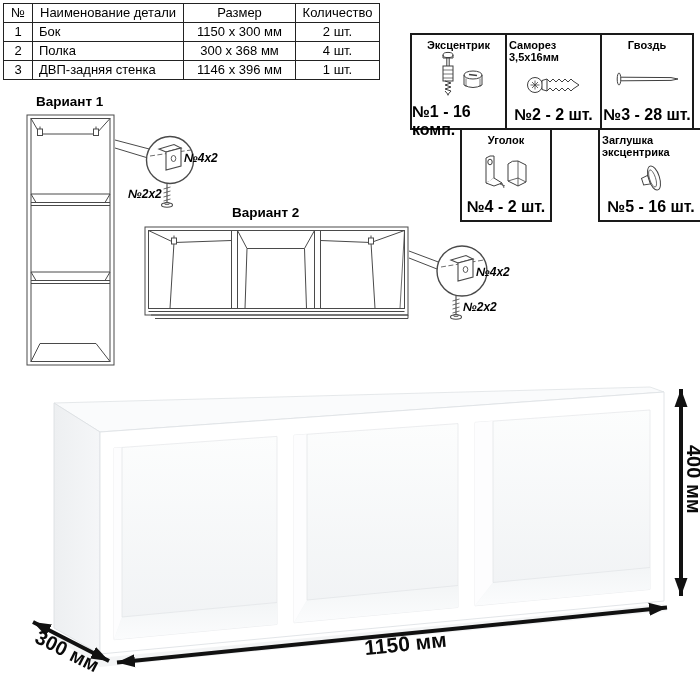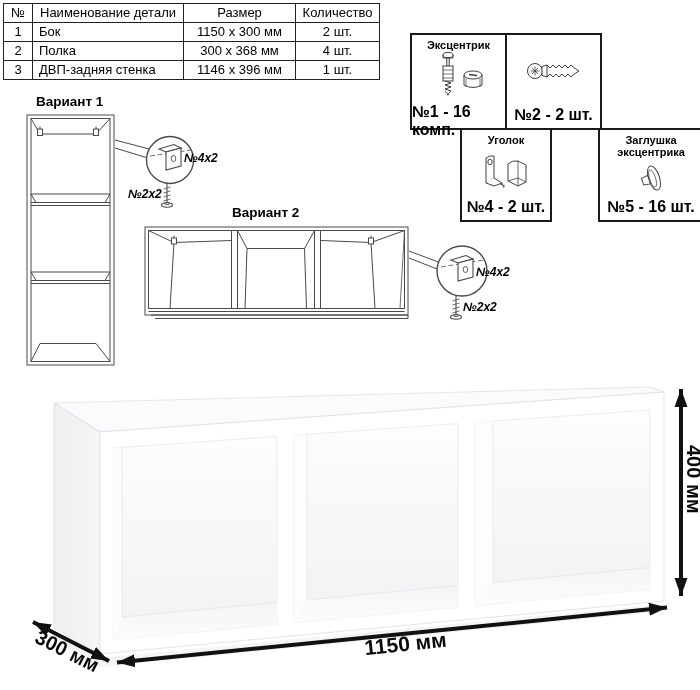--- a/index.html
+++ b/index.html
@@ -26,21 +26,21 @@
   .hw-cell {
     position:absolute; box-sizing:border-box; border:2px solid #1a1a1a;
     background:#fff; display:flex; flex-direction:column; align-items:center;
   }
   .hw1 { left:410px; top:33px;  width:97px; height:97px; }
   .hw2 { left:505px; top:33px;  width:97px; height:97px; }
   .hw3 { left:600px; top:33px;  width:94px; height:97px; }
   .hw4 { left:460px; top:128px; width:92px; height:94px; }
   .hw5 { left:550px; top:128px; width:106px; height:94px;margin-left:48px; }
   .hw-title {
-    font-weight:bold; font-size:11px; line-height:12px; text-align:center;
+    font-weight:bold; font-size:11px; line-height:12px; 
     padding:4px 2px 0 2px;
   }
   .hw-iconwrap { flex:1; display:flex; align-items:center; justify-content:center; }
   .hw-count { font-weight:bold; font-size:16px; padding-bottom:4px; }
   
   .lbl { position:absolute; white-space:nowrap; font-weight:bold; }
   .variant-title { font-size:13.5px; }
   .v1-title { left:36px;  top:94px; }
   .v2-title { left:232px; top:205px; }
   .callout-lbl { font-size:12px;font-style:italic; }
@@ -113,33 +113,45 @@
         <path d="M41,23.5 L49,24.5" stroke-width="1.4"></path>
         <path d="M36,24 L36,34 M54,24 L54,34"></path>
         <path d="M36,34 Q45,39 54,34"></path>
         <path d="M38,27.5 L38,36 M52,27.5 L52,36" stroke-width="0.7"></path>
       </svg>
     </div>
     <div class="hw-count">№1 - 16 комп.</div>
   </div>
 
   <div class="hw-cell hw2">
+    <div class="hw-title">Саморез 3,5х16мм</div>
     <div class="hw-iconwrap">
       <svg width="60" height="32" viewBox="0 0 60 32" stroke="#3f3f3f" fill="none" stroke-width="1">
         <circle cx="11" cy="16" r="7.5" fill="#fff"></circle>
         <path d="M8,13 L14,19 M14,13 L8,19 M11,11.5 L11,20.5 M6.5,16 L15.5,16" stroke-width="0.8"></path>
         <path d="M18,11.5 L23,10 L23,22 L18,20.5 Z" fill="#fff"></path>
         <path d="M23,10 L26,13 L29,10 L32,13 L35,10 L38,13 L41,10 L44,13 L47,10 L49,12"></path>
         <path d="M23,22 L26,19 L29,22 L32,19 L35,22 L38,19 L41,22 L44,19 L47,22 L49,20"></path>
         <path d="M49,12 L55,16 L49,20"></path>
       </svg>
     </div>
     <div class="hw-count">№2 - 2 шт.</div>
   </div>
 
+  <div class="hw-cell hw3">
+    <div class="hw-title">Гвоздь</div>
+    <div class="hw-iconwrap">
+      <svg width="68" height="20" viewBox="0 0 68 20" stroke="#3f3f3f" fill="none" stroke-width="1">
+        <ellipse cx="6" cy="10" rx="1.8" ry="6" fill="#fff"></ellipse>
+        <path d="M8,8.2 L58,8.6 M8,11.8 L58,11.4"></path>
+        <path d="M58,8.6 L65,10 L58,11.4" fill="#fff"></path>
+      </svg>
+    </div>
+    <div class="hw-count">№3 - 28 шт.</div>
+  </div>
 
   <div class="hw-cell hw4">
     <div class="hw-title">Уголок</div>
     <div class="hw-iconwrap">
       <svg width="56" height="40" viewBox="0 0 56 40" stroke="#3f3f3f" fill="none" stroke-width="1">
         <path d="M8,6 Q12,3 16,4 L16,26 Q12,30 8,31 Z" fill="#fff"></path>
         <ellipse cx="12" cy="10" rx="2.2" ry="2.8"></ellipse>
         <path d="M16,26 L24,31 L16,34 L8,31" fill="#fff"></path>
         <path d="M30,12 Q34,8 40,9 L48,13 L48,30 L40,34 L30,29 Z" fill="#fff"></path>
         <path d="M40,9 L40,34 M30,29 L40,26 L48,30" stroke-width="0.8"></path>

